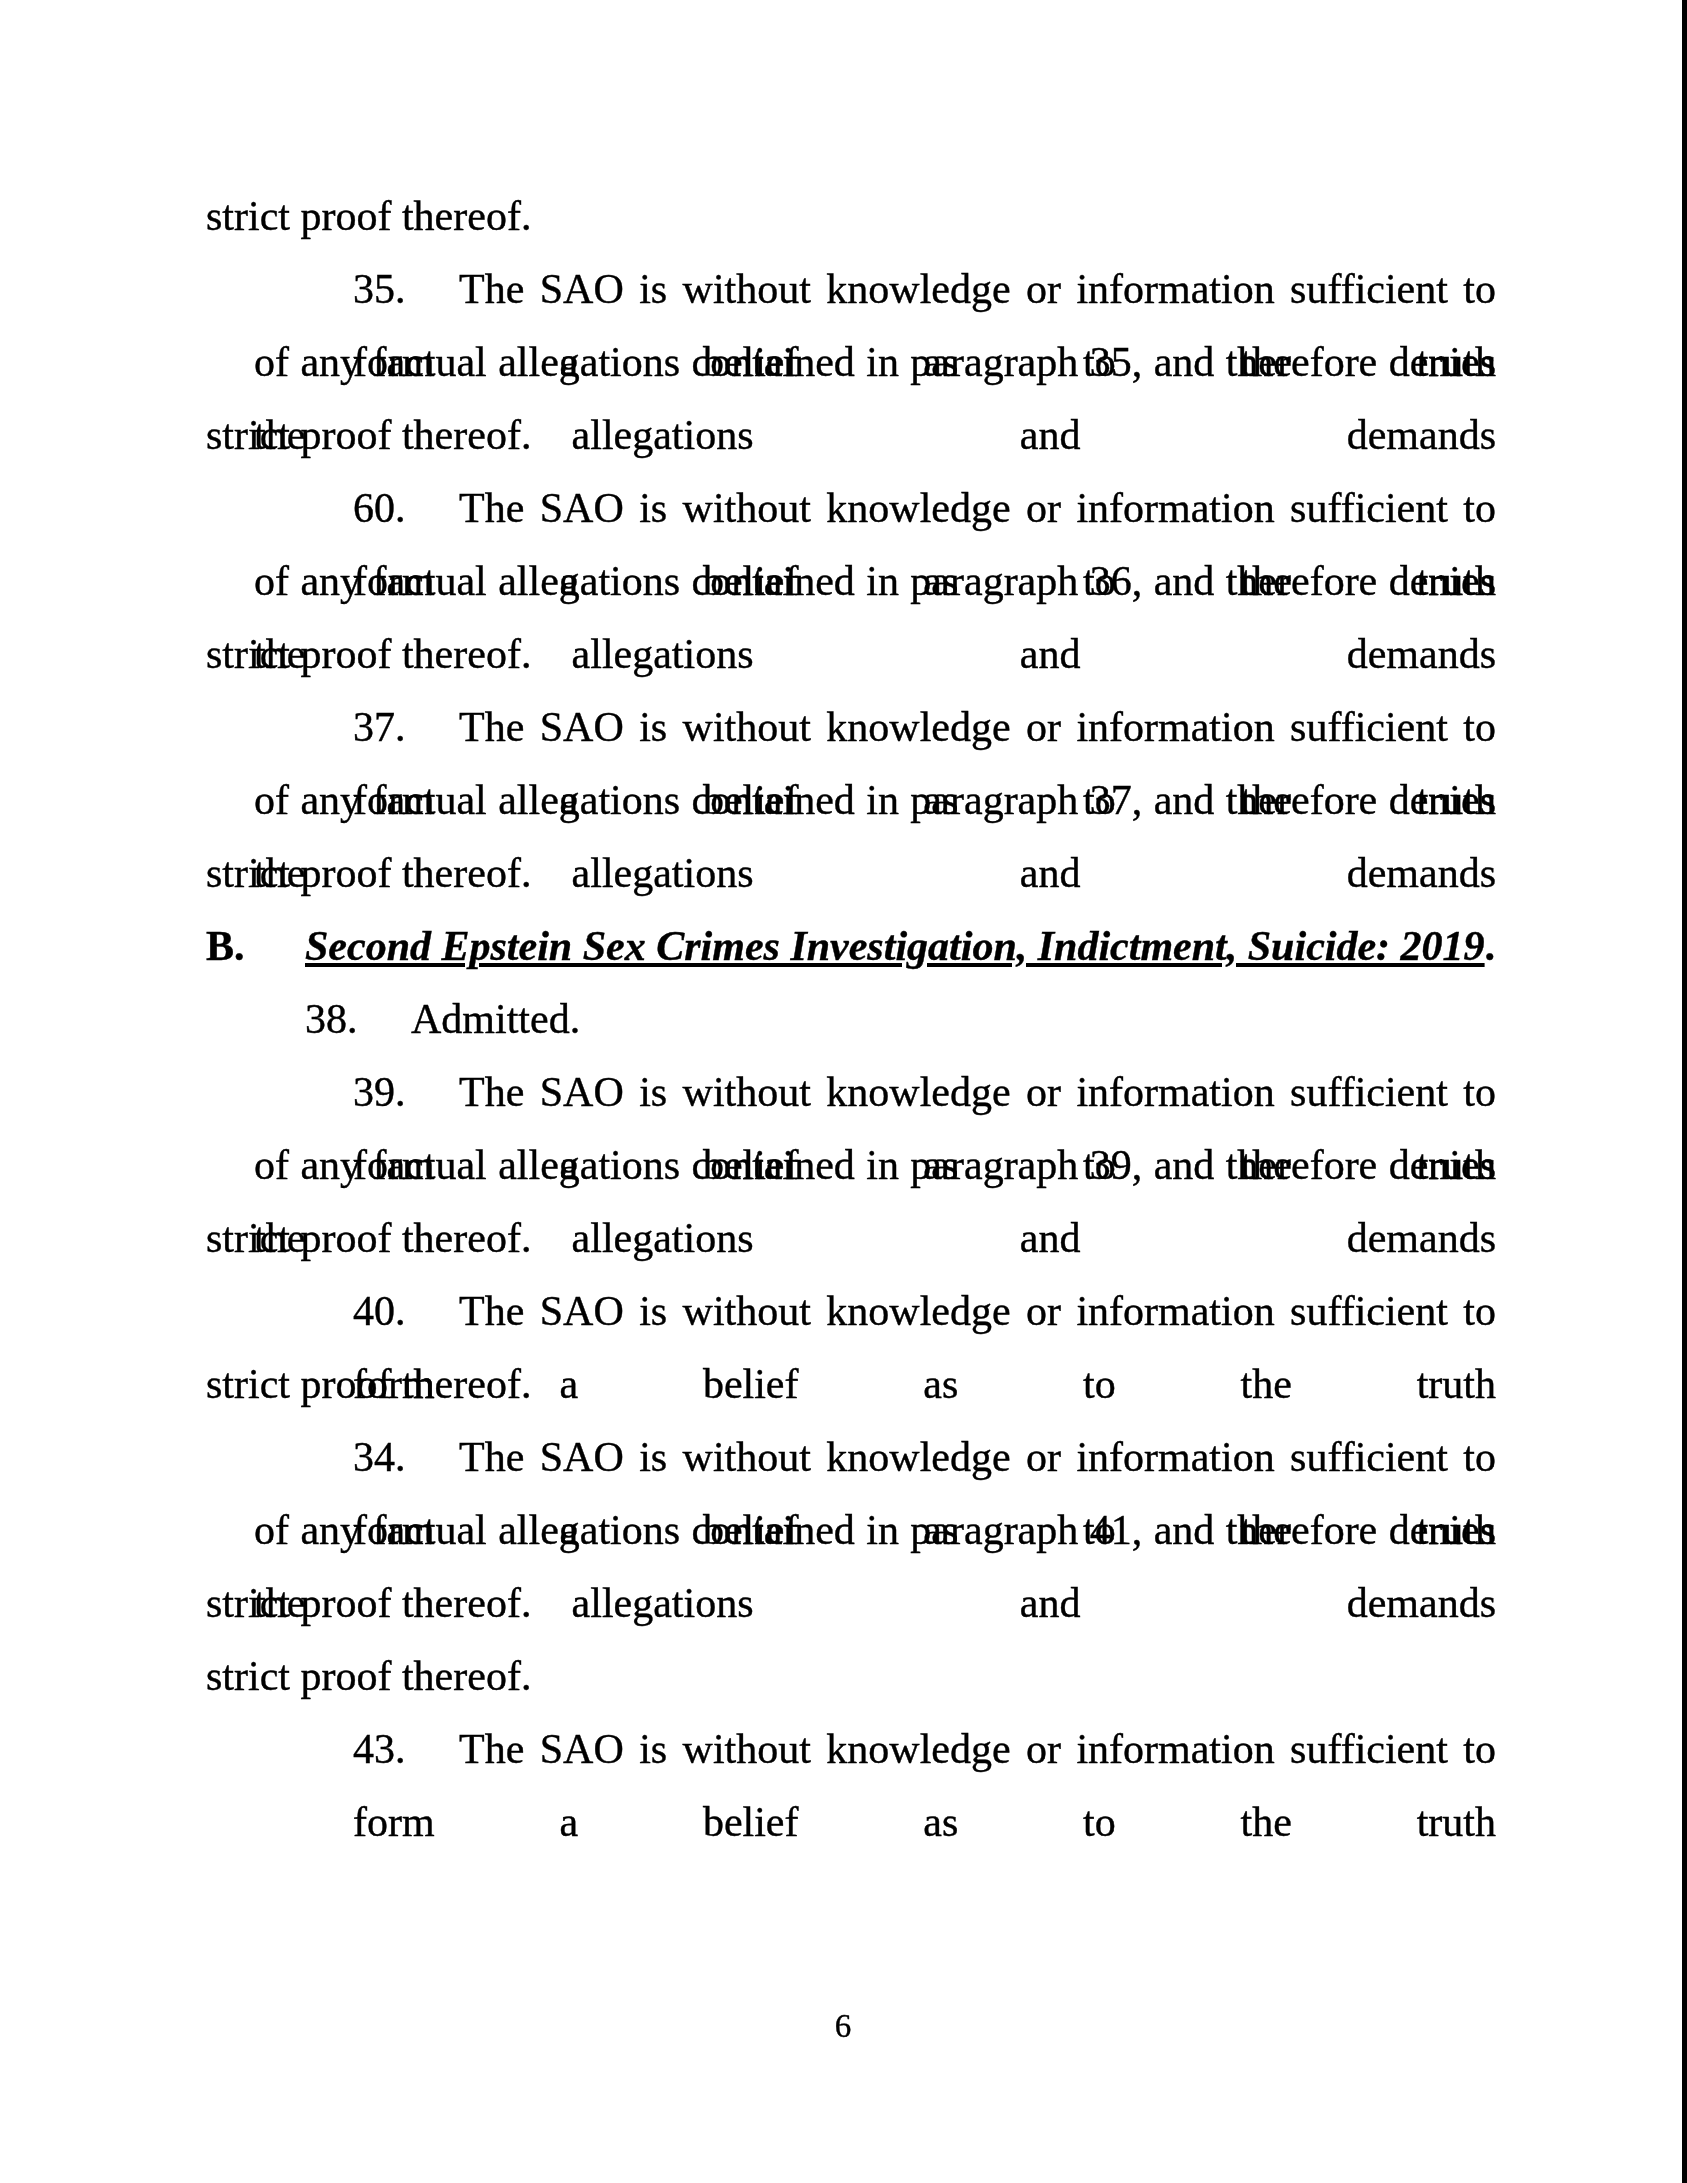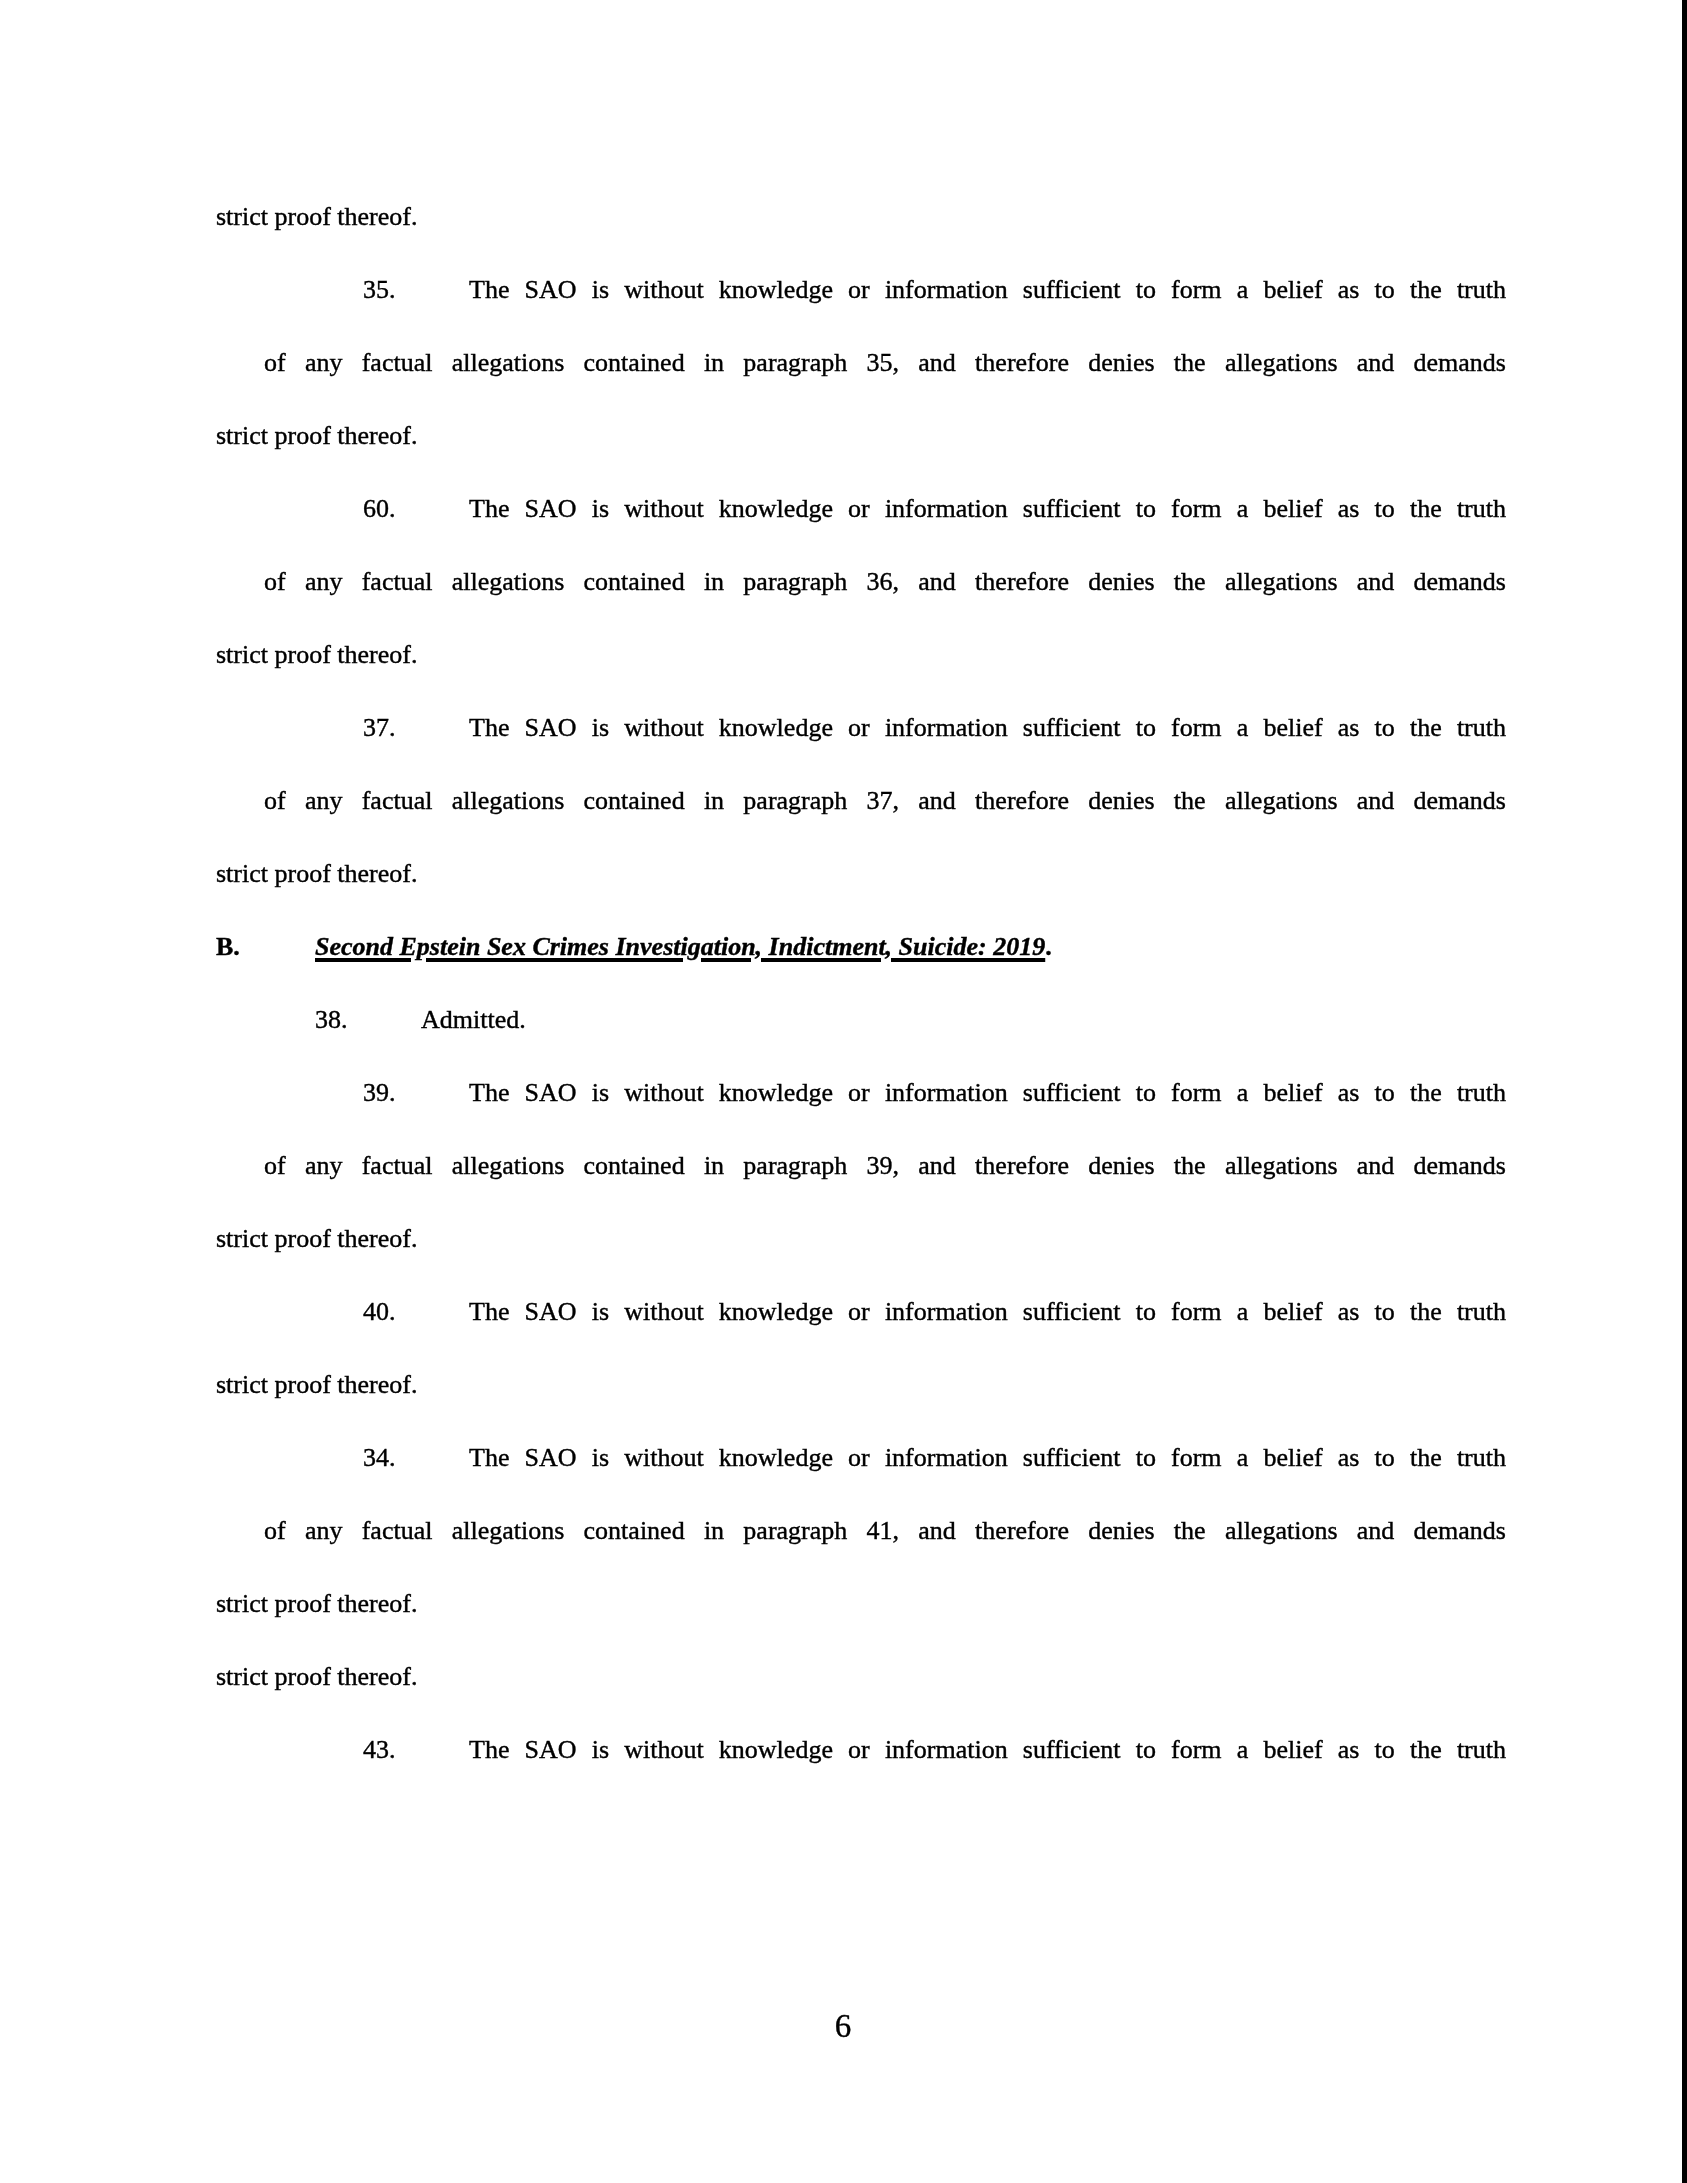--- a/index.html
+++ b/index.html
@@ -22,24 +22,24 @@
     position: absolute;
     top: 0;
     right: 0;
     width: 5.3px;
     height: 2183px;
     background: #000000;
   }
   
   #body-text {
     position: absolute;
-    left: 216px;
+    left: 206px;
     top: 180px;
     width: 1290px;
-    font-size: 26px;
+    font-size: 42px;
   }
   .doc-line {
     height: 73px;
     line-height: 73px;
     white-space: nowrap;
     text-align: left;
   }
   .doc-line.just {
     white-space: normal;
     text-align: justify;

